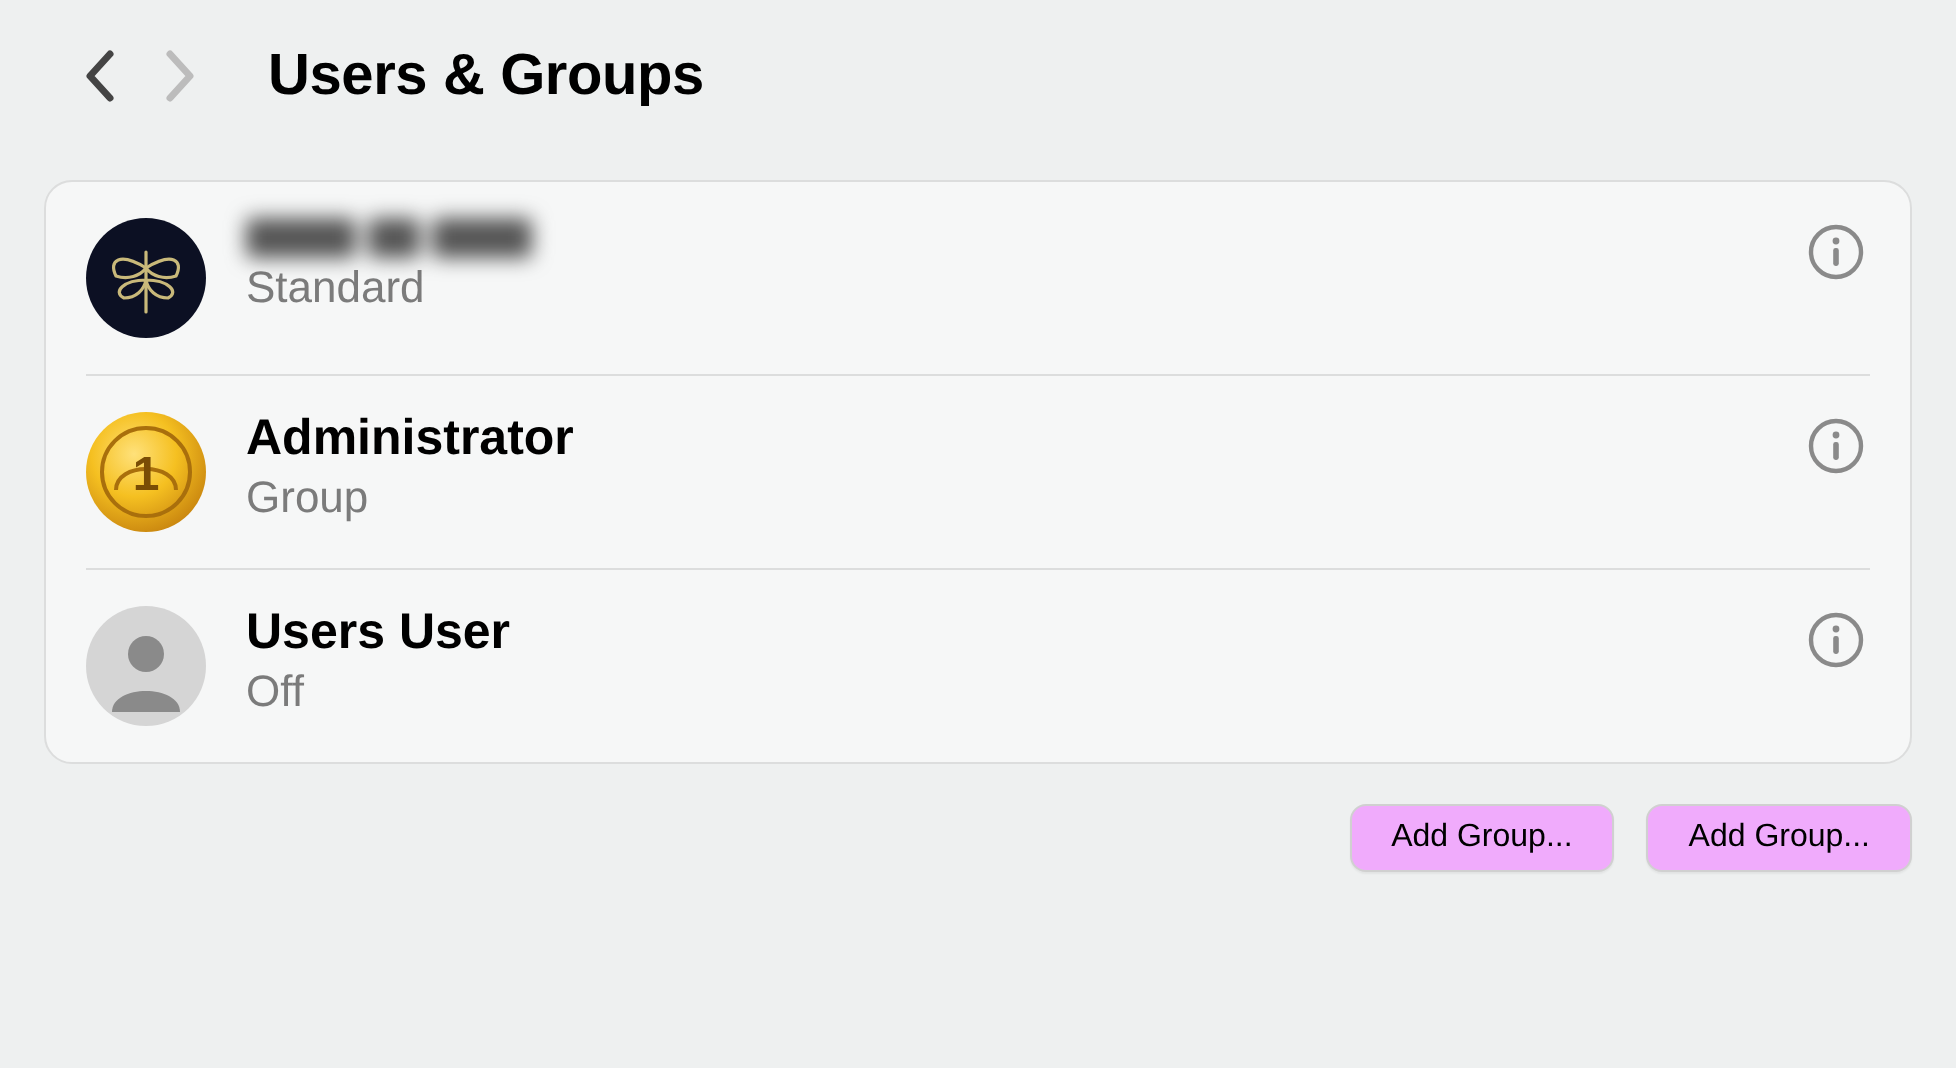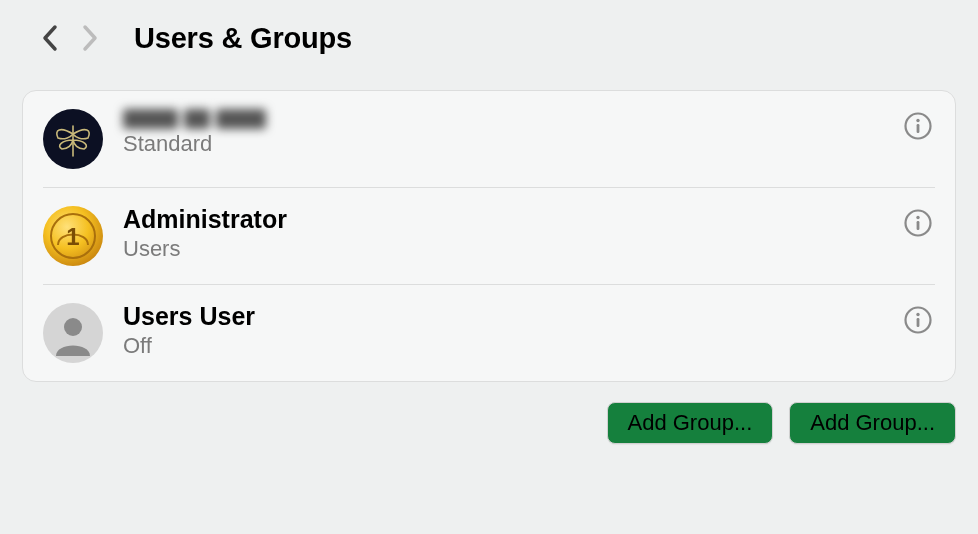--- a/index.html
+++ b/index.html
@@ -83,26 +83,26 @@
     justify-content:center;
     color:#8a8a8a;
   }
   .buttons{
     display:flex;
     justify-content:flex-end;
     gap:16px;
     padding:20px 22px 0 22px;
   }
   .btn{
-    background:#15803d;
+    background:#f0abfc;
     border:1px solid #d0d0d0;
     border-radius:8px;
     box-shadow:0 1px 1px rgba(0,0,0,0.05);
     padding:7px 20px;
-    font-size:22px;
+    font-size:16px;
     font-family:inherit;
     color:#000;
   }
   
   .redacted{
     display:inline-flex;
     gap:6px;
     filter:blur(5px);
     color:#555;
   }
@@ -173,21 +173,21 @@
   <div class="row">
     <div class="avatar medal">
       <svg width="50" height="50" viewBox="0 0 50 50">
         <circle cx="25" cy="25" r="22" fill="none" stroke="#a96f0c" stroke-width="2"></circle>
         <path d="M10 34 C10 20, 40 20, 40 34" fill="none" stroke="#a96f0c" stroke-width="2"></path>
         <text x="25" y="34" text-anchor="middle" font-size="24" font-weight="700" fill="#7a4d05" font-family="Arial">1</text>
       </svg>
     </div>
     <div class="user-text">
       <div class="user-name">Administrator</div>
-      <div class="user-sub">Users</div>
+      <div class="user-sub">Group</div>
     </div>
     <div class="info-btn">
       <svg width="30" height="30" viewBox="0 0 30 30">
         <circle cx="15" cy="15" r="12.5" fill="none" stroke="currentColor" stroke-width="2.2"></circle>
         <circle cx="15" cy="9.5" r="1.7" fill="currentColor"></circle>
         <rect x="13.6" y="13" width="2.8" height="9" rx="1.2" fill="currentColor"></rect>
       </svg>
     </div>
   </div>
 

